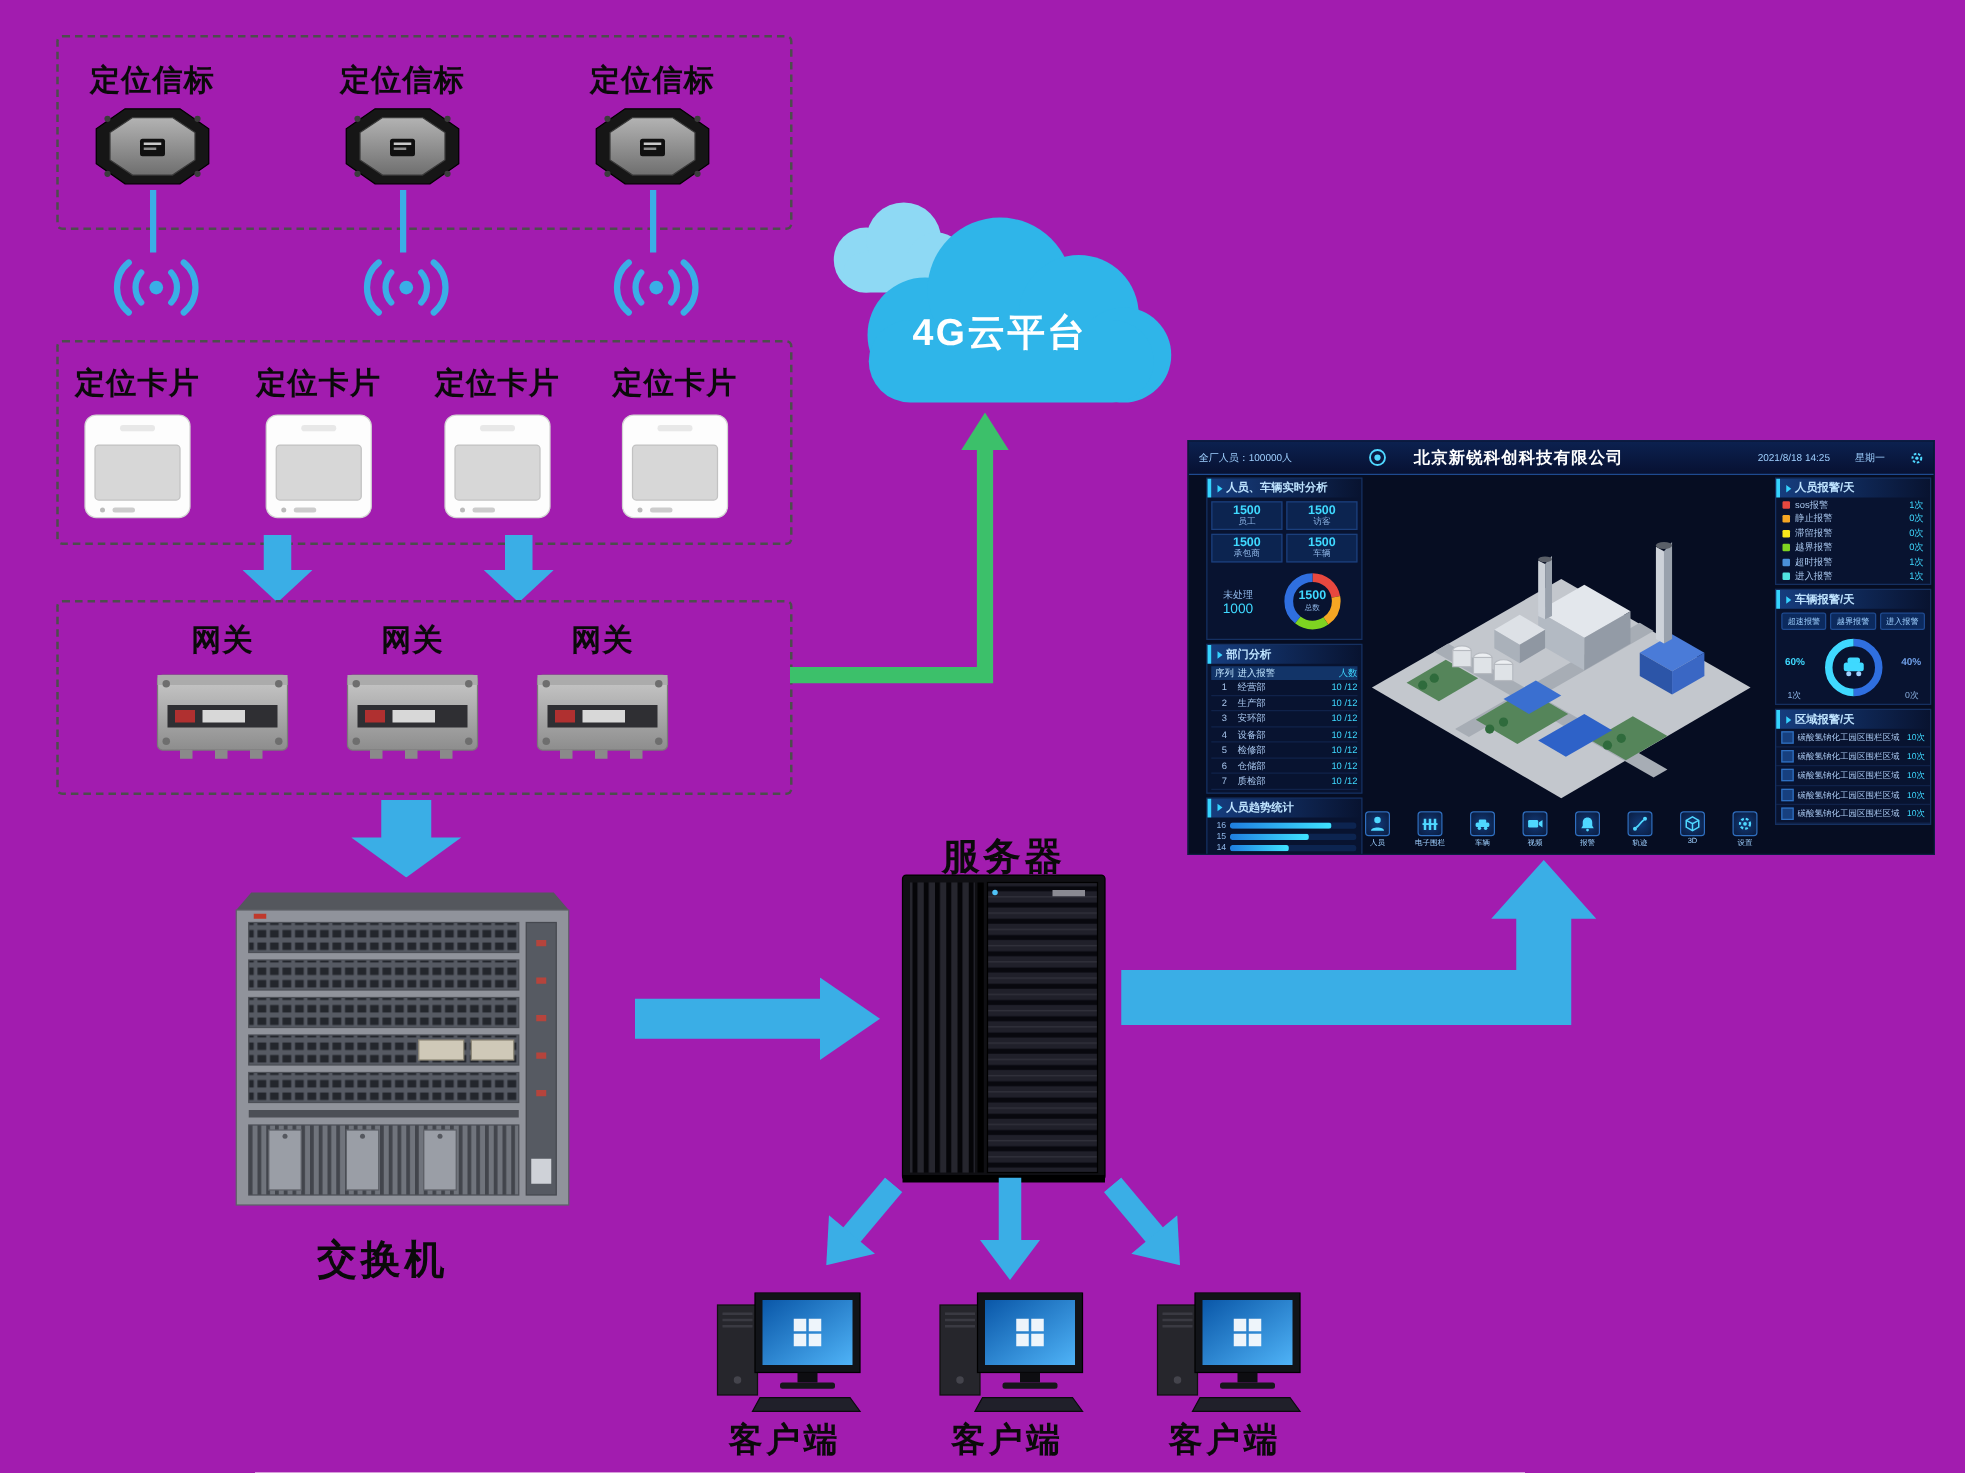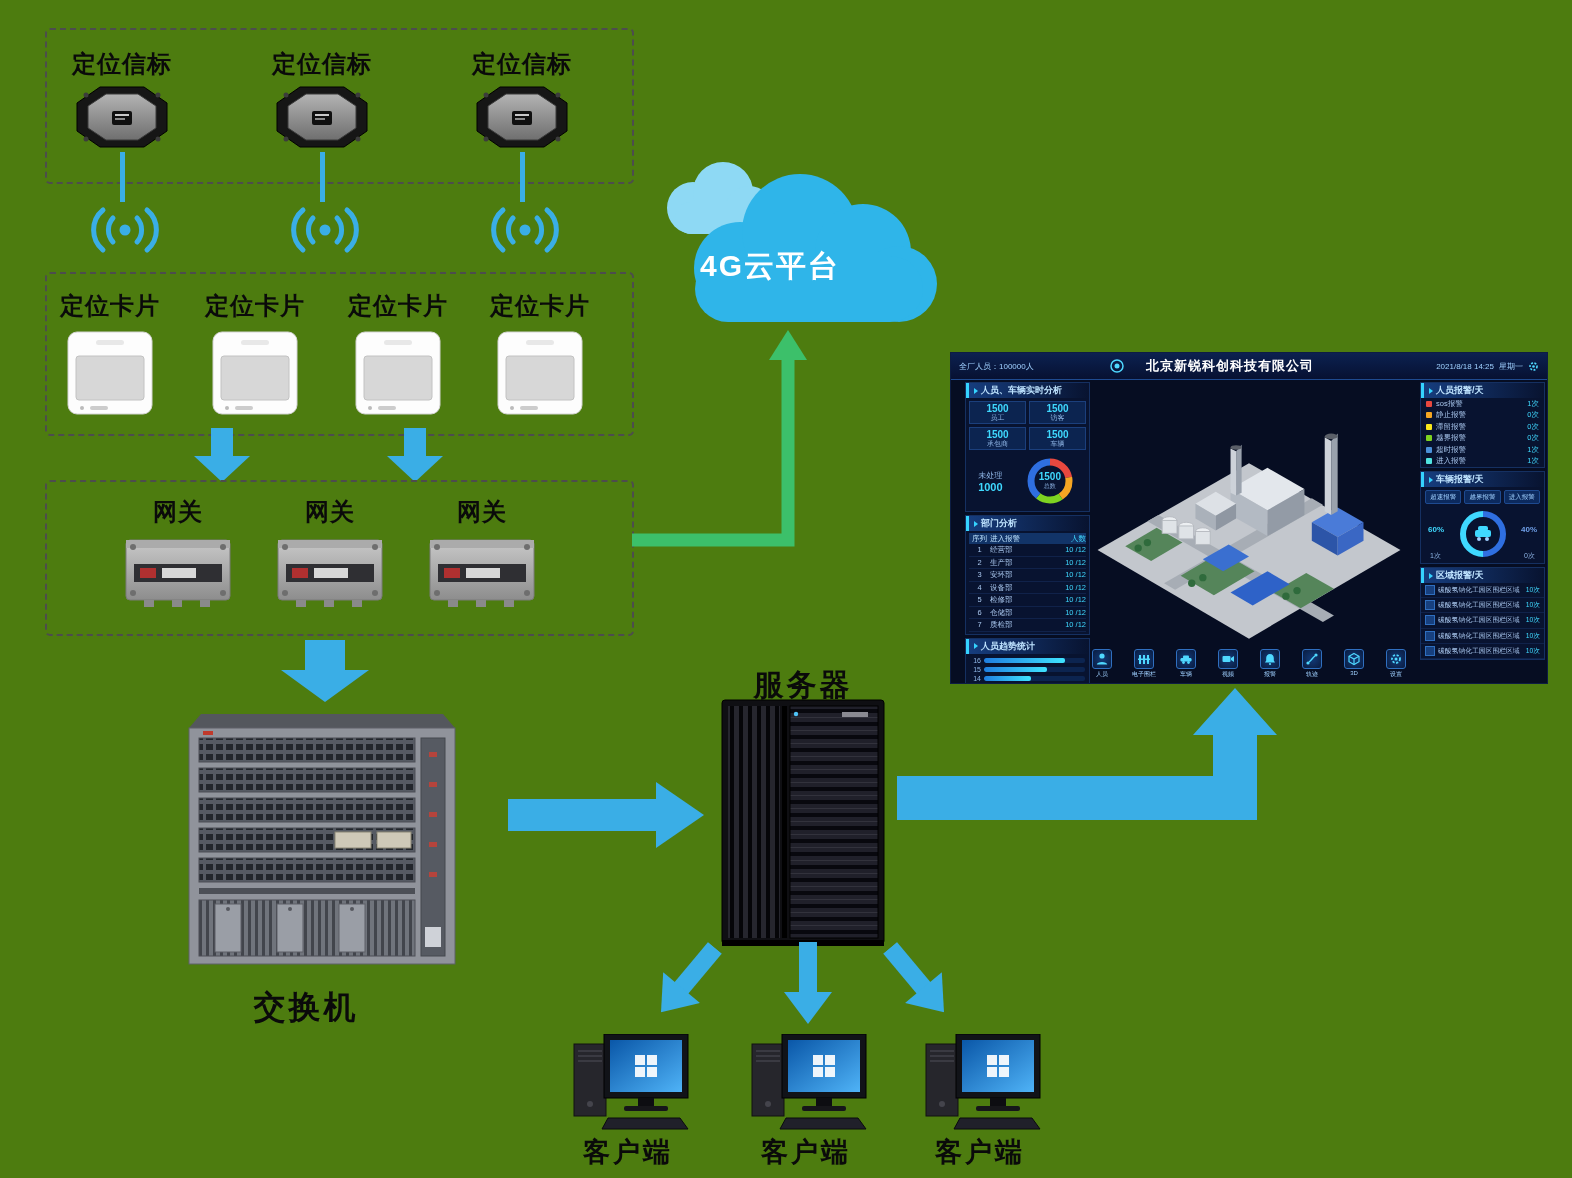--- a/index.html
+++ b/index.html
@@ -1,44 +1,44 @@
 <!DOCTYPE html>
 <html><head>
 <meta charset="utf-8">
 <style>
   html,body{margin:0;padding:0;background:#ffffff;font-family:"Liberation Sans","DejaVu Sans",sans-serif;}
-  #canvas{position:relative;width:1572px;height:1178px;background:#4d7c0f;overflow:hidden;}
+  #canvas{position:relative;width:1572px;height:1178px;background:#a21caf;overflow:hidden;}
   .abs{position:absolute;}
   .dashed-box{border:2px dashed #4d4d4d;border-radius:5px;}
   .dev-group{display:flex;flex-direction:column;align-items:center;}
   .dev-label{font-size:24px;font-weight:bold;color:#0a0a0a;letter-spacing:1px;text-align:center;}
   .big-label{font-weight:bold;color:#0a0a0a;text-align:center;letter-spacing:3px;}
   .conn-line{width:5px;background:#3aaee6;}
-  .cloud-text{color:#ffffff;font-size:30px;font-weight:bold;letter-spacing:2px;}
+  .cloud-text{color:#ffffff;font-size:30px;font-weight:bold;text-align:center;letter-spacing:2px;}
 
   
   .dash{background:#060d22;border:1px solid #0d1d42;color:#cfe3ff;overflow:hidden;display:flex;flex-direction:column;}
   .dash-header{height:26px;flex:none;background:linear-gradient(180deg,#0c2150,#071132);display:flex;align-items:center;justify-content:space-between;padding:0 8px;border-bottom:1px solid #1e4a90;}
   .dash-h-left{font-size:8px;color:#9fd0ff;}
   .dash-title-wrap{display:flex;align-items:center;gap:22px;}
   .dash-title{color:#ffffff;font-size:13px;font-weight:bold;letter-spacing:1px;}
-  .dash-h-right{font-size:8px;color:#9fd0ff;display:flex;align-items:center;gap:5px;margin-left:46px;}
+  .dash-h-right{font-size:8px;color:#9fd0ff;display:flex;align-items:center;gap:20px;margin-left:46px;}
   .dash-body{flex:1;display:flex;min-height:0;}
   .dash-col{width:129px;flex:none;display:flex;flex-direction:column;padding-left:12px;}
   .dash-center{flex:1;position:relative;min-width:0;}
   .dpanel{margin:2px 2px 1px 2px;background:rgba(10,26,62,.5);border:1px solid #153061;}
   .ptitle{height:15px;line-height:15px;font-size:9px;color:#bfe4ff;background:linear-gradient(90deg,#163d7e,rgba(22,61,126,0));padding-left:5px;border-left:3px solid #35d3ff;font-weight:bold;display:flex;align-items:center;gap:3px;white-space:nowrap;overflow:hidden;}
   .ptri{width:0;height:0;border-left:4px solid #35d3ff;border-top:3px solid transparent;border-bottom:3px solid transparent;flex:none;}
   .stats{display:grid;grid-template-columns:1fr 1fr;gap:3px;padding:3px;}
   .chip{background:#0c2450;border:1px solid #1b3f7c;text-align:center;padding:1px 0;}
   .stat-val{color:#3fd9ff;font-size:10px;font-weight:bold;line-height:11px;}
   .stat-lab{color:#8fb6e6;font-size:7px;line-height:8px;}
   .gauge-row{display:flex;align-items:center;justify-content:space-around;padding:1px 2px 3px 2px;}
   .pending{text-align:center;color:#8fb6e6;font-size:8px;}
-  .pending-val{color:#3fd9ff;font-size:11px;font-weight:bold;}
+  .pending-val{color:#3fd9ff;font-size:11px;font-weight:normal;}
   .donut-wrap{position:relative;width:54px;height:54px;}
   .donut-center{position:absolute;left:0;top:0;right:0;bottom:0;display:flex;flex-direction:column;align-items:center;justify-content:center;color:#3fd9ff;font-size:10px;font-weight:bold;}
   .donut-caption{font-size:6px;color:#8fb6e6;font-weight:normal;}
   .dtable{padding:2px 3px;font-size:7.5px;color:#a9c7ee;}
   .dt-head{display:flex;background:#123468;color:#bfe4ff;height:11px;line-height:11px;}
   .dt-row{display:flex;height:11.5px;line-height:11.5px;border-bottom:1px solid rgba(40,80,150,.25);}
   .dt-c1{width:18%;text-align:center;flex:none;}
   .dt-c2{width:50%;flex:none;white-space:nowrap;overflow:hidden;}
   .dt-c3{width:32%;flex:none;text-align:right;color:#3fd9ff;padding-right:2px;}
   .trend{padding:2px 4px 4px 4px;}

